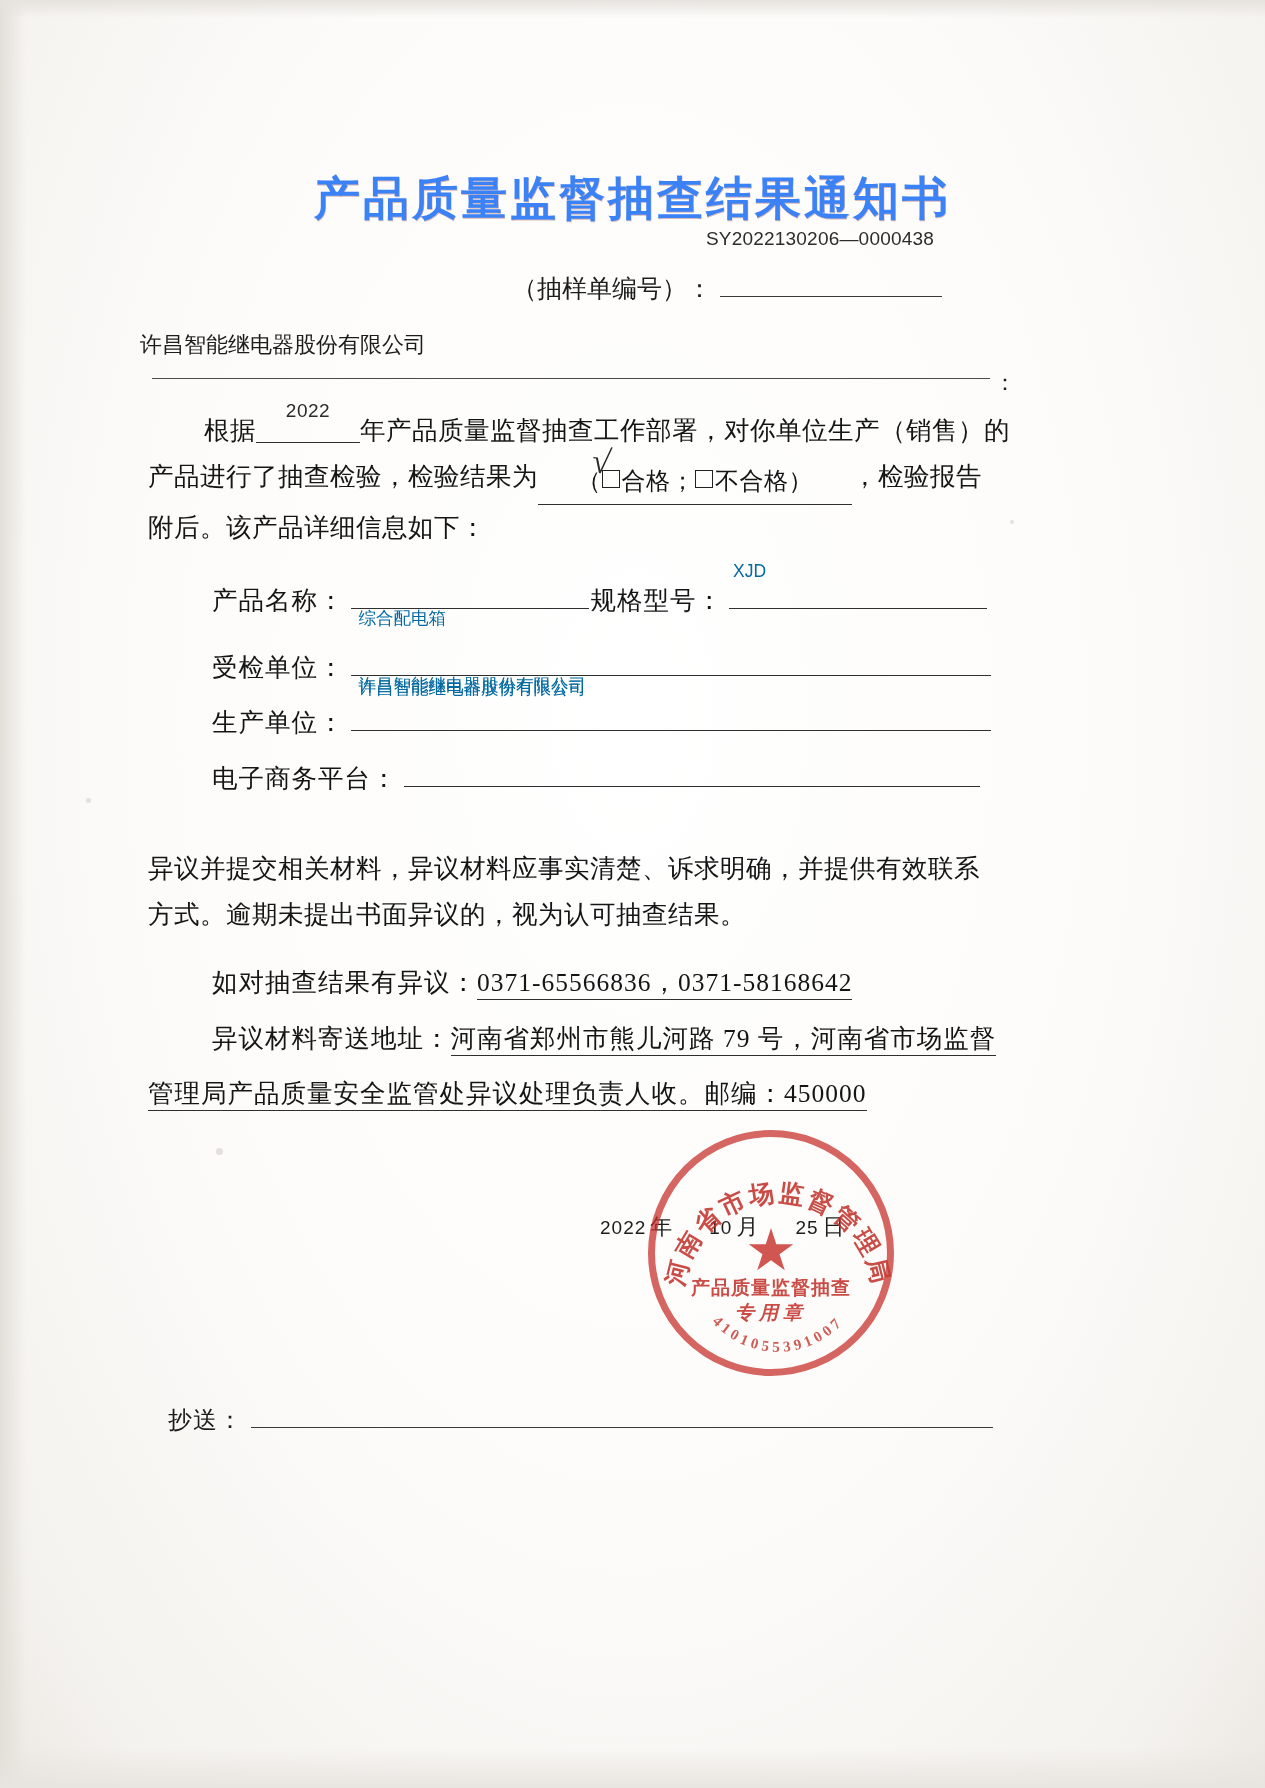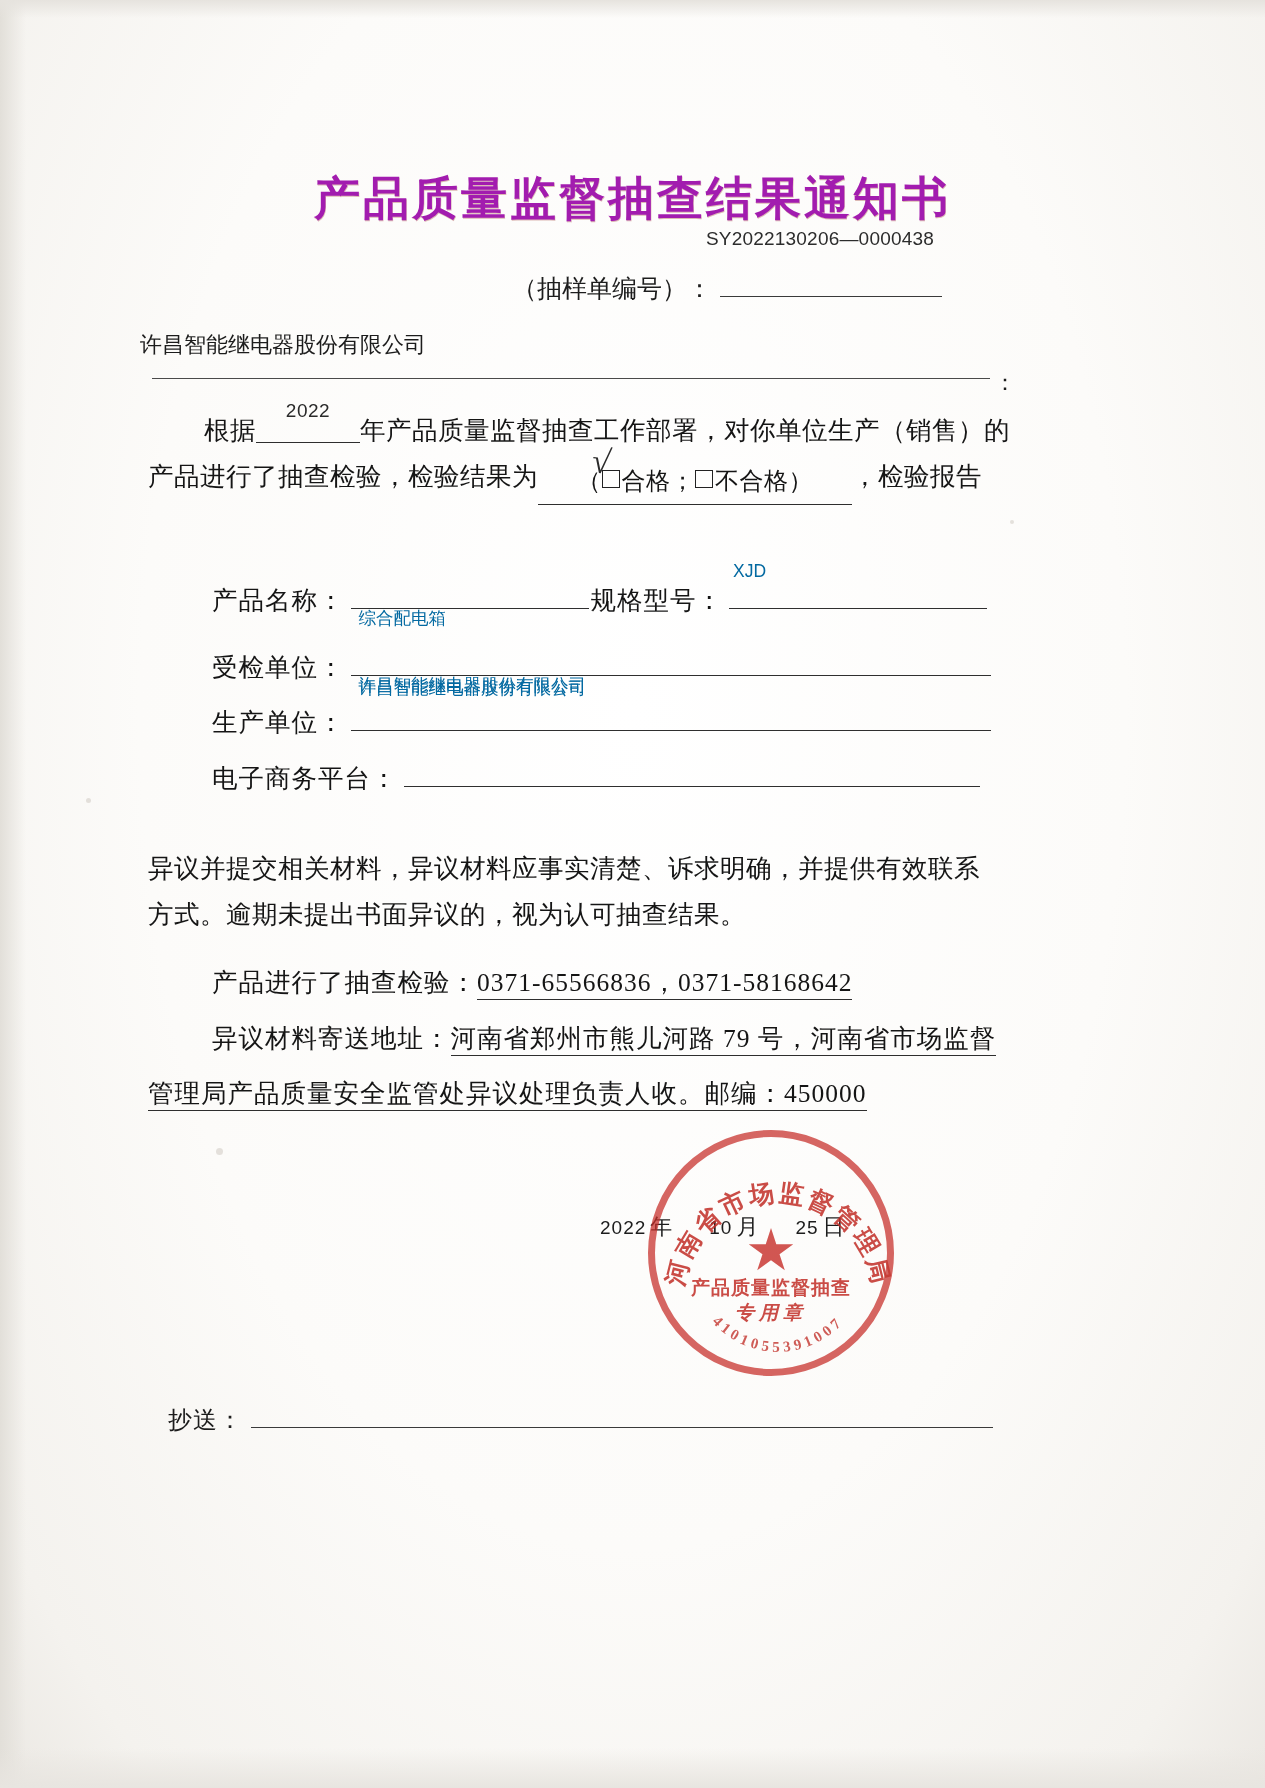--- a/index.html
+++ b/index.html
@@ -42,21 +42,21 @@
     position: absolute;
     inset: 0;
   }
 
   
   .doc-title {
     position: absolute;
     left: 0; right: 0;
     top: 168px;
     text-align: center;
-    color: #a21caf;
+    color: #3b82f6;
     font-size: 46px;
     font-weight: bold;
     letter-spacing: 3px;
     font-family: "DejaVu Serif", "Liberation Serif", serif;
     text-shadow: 0.5px 0.5px 0 rgba(160,60,50,0.35);
   }
   .doc-serial {
     position: absolute;
     top: 228px;
     left: 706px;
@@ -341,20 +341,21 @@
       <span class="blank-line"></span>
     </div>
 
     <div class="addressee">许昌智能继电器股份有限公司</div>
     <div class="addressee-rule"></div>
     <div class="addressee-colon">：</div>
 
     <div class="body-text p1">
       <span class="indent"></span><span>根据</span><span class="fill-blank blank-yr"><span class="hand-above">2022</span></span><span>年产品质量监督抽查工作部署，对你单位生产（销售）的</span><br>
       <span>产品进行了抽查检验，检验结果为</span><span class="fill-blank blank-result"><span>（</span><span class="chk"></span><span>合格；</span><span class="chk"></span><span>不合格）</span></span><span>，检验报告</span><br>
+      <span>附后。该产品详细信息如下：</span>
     </div>
     <div class="tick-mark">√</div>
 
     <div class="field-row row-product">
       <span class="field-label">产品名称：</span>
       <span class="field-ul ul-product">
         <span class="hand-in">综合配电箱</span>
       </span>
       <span class="field-label">规格型号：</span>
       <span class="field-ul ul-model">
@@ -383,21 +384,21 @@
       </span>
     </div>
 
     <div class="body-text p2">
       <span class="indent"></span><br>
       <span>异议并提交相关材料，异议材料应事实清楚、诉求明确，并提供有效联系</span><br>
       <span>方式。逾期未提出书面异议的，视为认可抽查结果。</span>
     </div>
 
     <div class="contact-row row-phone">
-      <span>产品进行了抽查检验：</span><span class="u-text">0371-65566836，0371-58168642</span>
+      <span>如对抽查结果有异议：</span><span class="u-text">0371-65566836，0371-58168642</span>
     </div>
 
     <div class="contact-row row-addr">
       <span>异议材料寄送地址：</span><span class="u-text">河南省郑州市熊儿河路 79 号，河南省市场监督</span>
     </div>
     <div class="addr-cont">
       <span class="u-text">管理局产品质量安全监管处异议处理负责人收。邮编：450000</span>
     </div>
 
     <div class="date-line">

